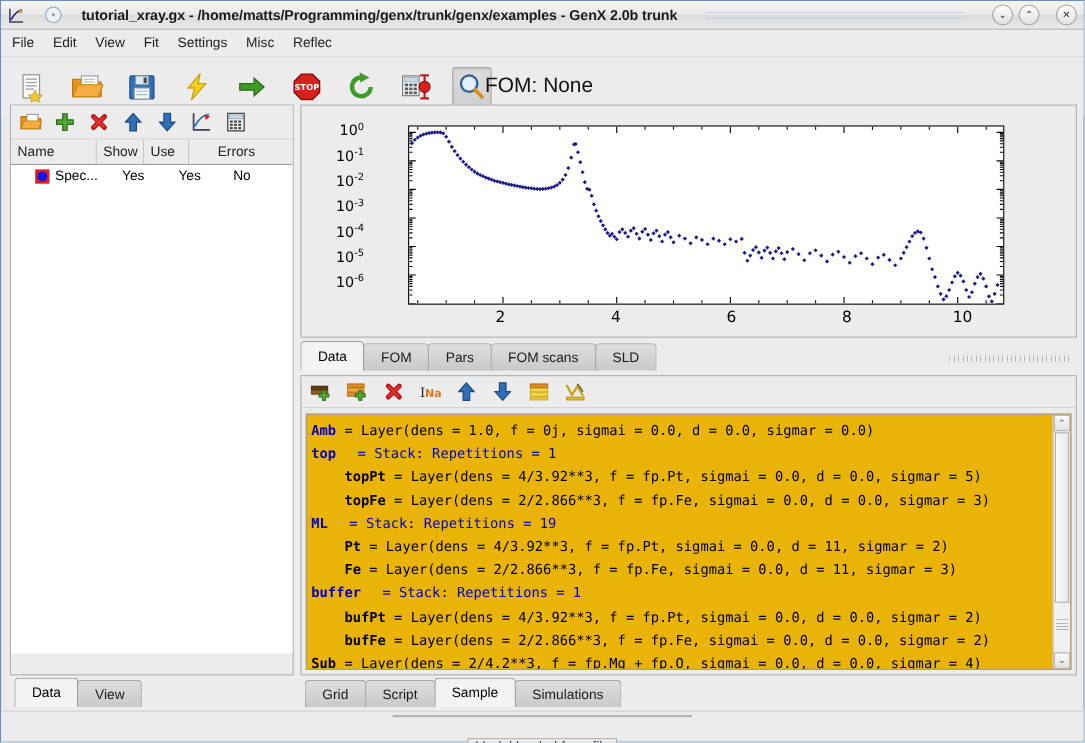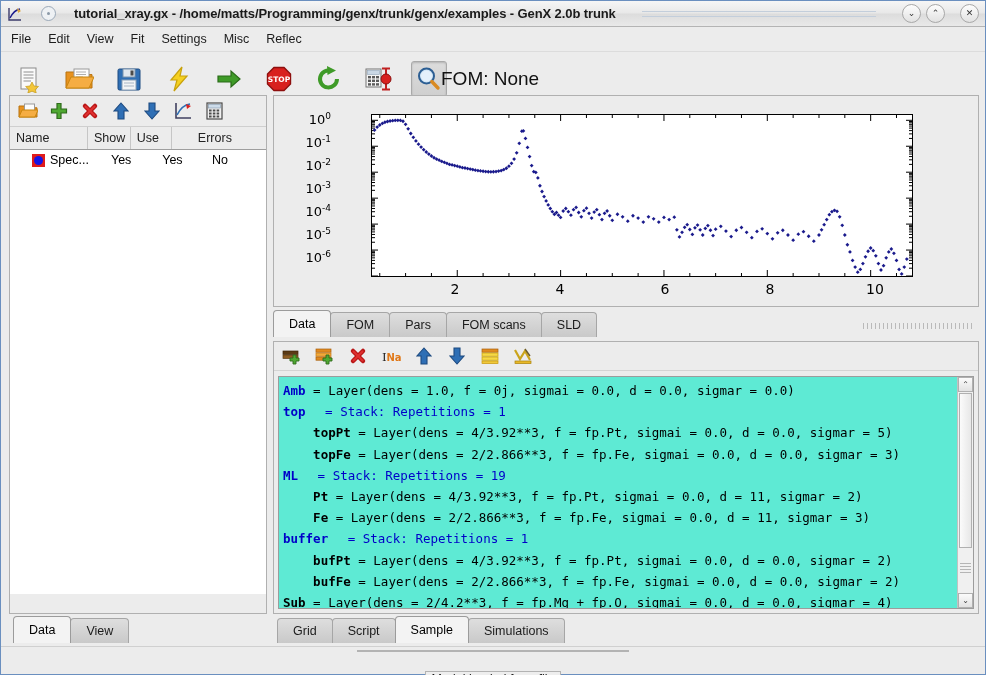--- a/index.html
+++ b/index.html
@@ -158,21 +158,21 @@
     position:absolute;left:272px;top:340px;width:706px;height:273px;
     box-sizing:border-box;background:#ececec;border:1px solid #b0b0b0;
   }
   .sp-toolbar{
     height:28px;display:flex;align-items:center;gap:13px;padding:0 8px;
     border-bottom:1px solid #d4d4d4;
   }
   .spi{width:20px;height:20px;display:flex;align-items:center;justify-content:center;}
   .code-area{
     position:absolute;left:4px;top:34px;right:4px;bottom:4px;
-    background:#5eead4;border:1px solid #9c9c9c;box-sizing:border-box;
+    background:#eab308;border:1px solid #9c9c9c;box-sizing:border-box;
     overflow:hidden;
   }
   .code{
     padding:3px 0 0 4px;
     font-family:"DejaVu Sans Mono","Liberation Mono",monospace;
     font-size:12.5px;line-height:21.2px;white-space:pre;color:#000;
   }
   .kw{color:#0000c8;font-weight:bold;}
   .kb{color:#0000c8;margin-left:12px;}
   .bd{font-weight:bold;color:#000;}

